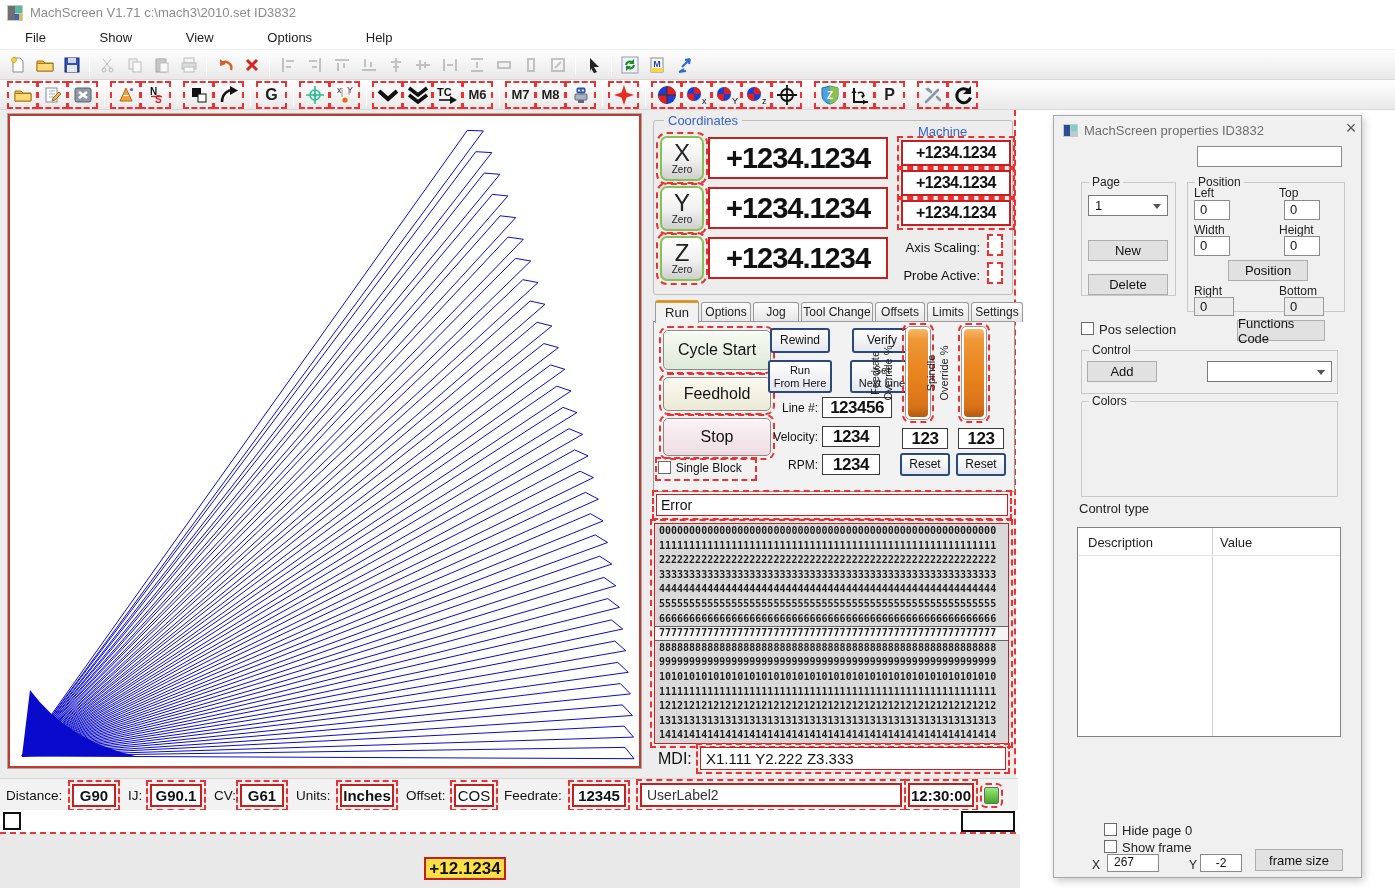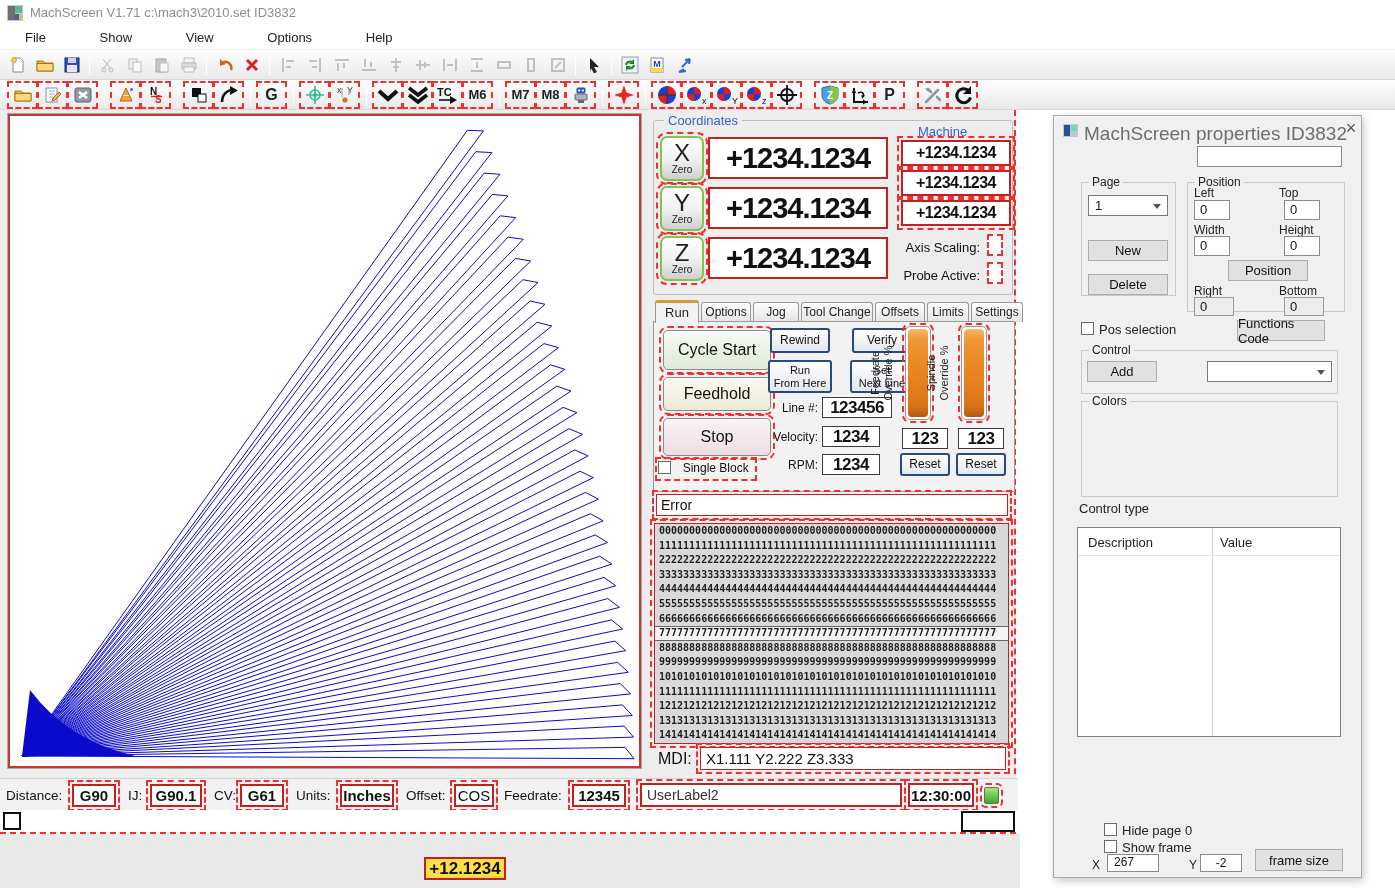--- a/index.html
+++ b/index.html
@@ -55,21 +55,21 @@
   .grow{height:14.6px;line-height:14.6px;padding-left:4px;white-space:nowrap;color:#1c1c1c}
   .gsel{background:#f4f4f4;border-top:1px solid #666;border-bottom:1px solid #666;height:14.6px;line-height:12.6px}
   .mdifield{background:#fff;border:1px solid #c42020;font-size:15px;display:flex;align-items:center;padding-left:5px}
   
   .statusbar{left:0;top:778px;width:1018px;height:32px;background:#f2f2f2;border-top:1px solid #d5d5d5}
   .slbl{position:absolute;font-size:13.5px;color:#111}
   .sval{position:absolute;background:#fff;border:2px solid #c42020;font-weight:bold;font-size:15px;display:flex;align-items:center;justify-content:center}
   .ledbox{background:linear-gradient(#9fe87d,#3fa823);border:1px solid #6a6a6a;border-radius:2px}
   
   .dlg{left:1053px;top:115px;width:309px;height:763px;background:#f0f0f0;border:1px solid #a8a8a8;box-shadow:2px 3px 8px rgba(0,0,0,.22)}
-  .dlg .t{position:absolute;font-size:19px;color:#6e6e6e}
+  .dlg .t{position:absolute;font-size:13px;color:#6e6e6e}
   .dlg-group{position:absolute;border:1px solid #c9c9c9}
   .dlg-legend{position:absolute;background:#f0f0f0;padding:0 3px;font-size:12px;color:#222}
   .dlg-lbl{position:absolute;font-size:12px;color:#222}
   .dlg-input{position:absolute;background:#fff;border:1px solid #8a8a8a;font-size:13px;padding:1px 5px;color:#111}
   .dlg-input.gray{background:#ececec;border-color:#9a9a9a}
   .dlg-btn{position:absolute;background:#e1e1e1;border:1px solid #adadad;font-size:13px;color:#111;display:flex;align-items:center;justify-content:center}
   .combo{position:absolute;background:#fff;border:1px solid #7a7a7a;font-size:13px;display:flex;align-items:center;padding-left:6px}
   .combo .chev{position:absolute;right:6px;top:8px;width:0;height:0;border-left:4px solid transparent;border-right:4px solid transparent;border-top:5px solid #555}
   .dlg-table{position:absolute;background:#fff;border:1px solid #808080}
   .dlg-th{position:absolute;font-size:13px;color:#222}
@@ -504,21 +504,21 @@
   <span class="tab" style="left:274px;width:42px">Limits</span>
   <span class="tab" style="left:318px;width:52px">Settings</span>
 </div>
 <div class="abs tabpanel"></div>
 
 <div class="abs bigbtn rds" style="left:663px;top:330px;width:108px;height:40px;background:linear-gradient(#f7fbf4,#dfe9d8)">Cycle Start</div>
 <div class="abs bigbtn rds" style="left:663px;top:377px;width:108px;height:34px;background:linear-gradient(#fbfaf0,#ecead6)">Feedhold</div>
 <div class="abs bigbtn rds" style="left:663px;top:418px;width:108px;height:38px;background:linear-gradient(#fbf3f5,#eddde2)">Stop</div>
 <div class="abs rd" style="left:658px;top:460px;width:96px;height:18px">
   <span class="cbx" style="vertical-align:-2px"></span>
-  <span style="font-size:12px;margin-left:8px">Single Block</span>
+  <span style="font-size:12px;margin-left:1px">Single Block</span>
 </div>
 
 <div class="abs navybtn" style="left:770px;top:328px;width:60px;height:25px">Rewind</div>
 <div class="abs navybtn" style="left:852px;top:328px;width:60px;height:25px">Verify</div>
 <div class="abs navybtn" style="left:768px;top:360px;width:64px;height:33px;font-size:11px">
   <span><span>Run</span><br>
   <span>From Here</span></span>
 </div>
 <div class="abs navybtn" style="left:850px;top:360px;width:64px;height:33px;font-size:11px">
   <span><span>Set</span><br>

